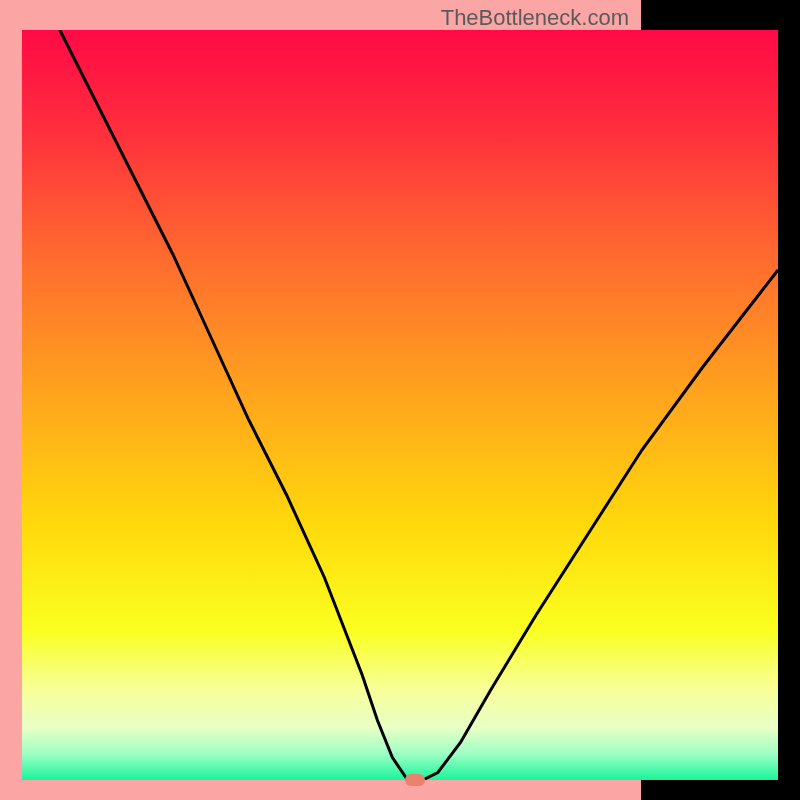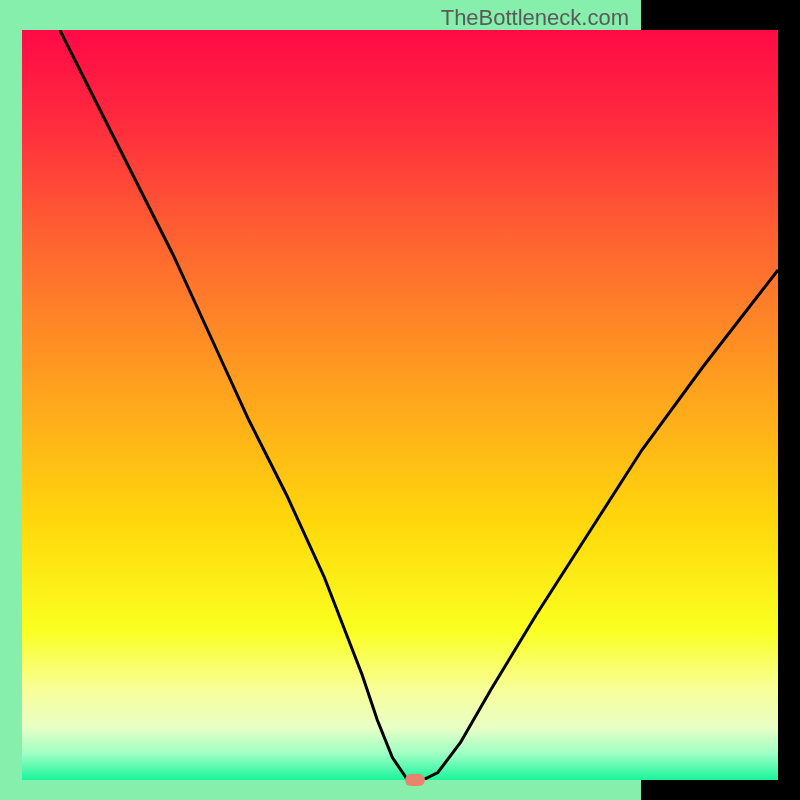--- a/index.html
+++ b/index.html
@@ -8,21 +8,21 @@
     background: #000;
     width: 800px;
     height: 800px;
     overflow: hidden;
     position: relative;
   }
   .container {
     width: 641px;
     height: 800px;
     position: relative;
-    background: #86efac;
+    background: #fca5a5;
   }
   .watermark {
     position: absolute;
     top: 5px;
     right: 12px;
     font-family: Arial, sans-serif;
     font-size: 22px;
     font-weight: 500;
     color: #5a5a5a;
     z-index: 10;

